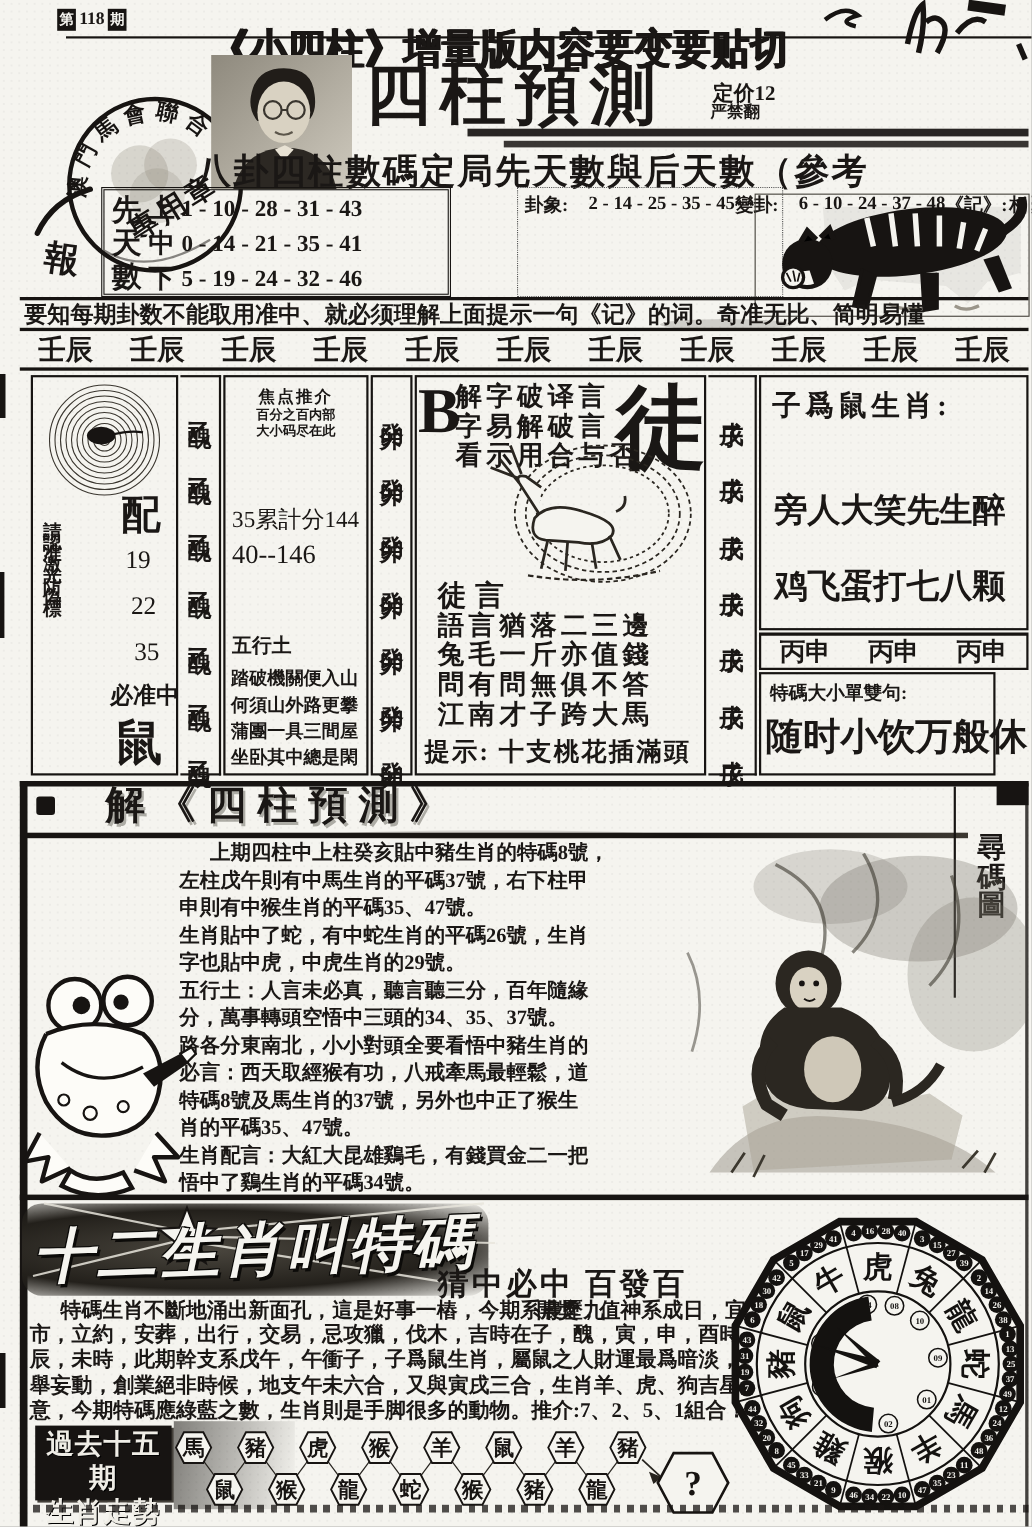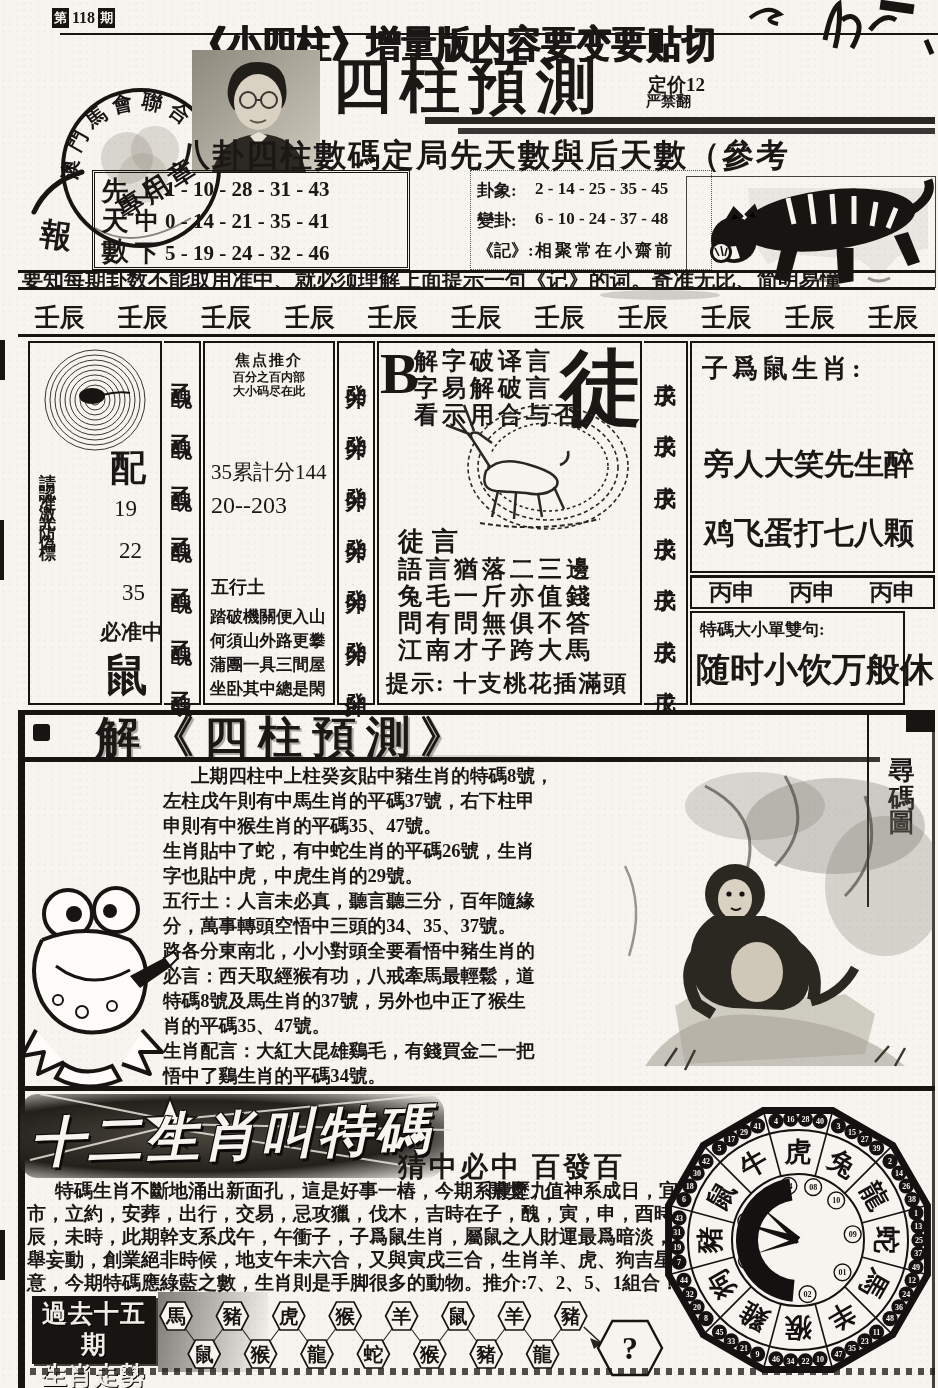--- a/index.html
+++ b/index.html
@@ -104,21 +104,21 @@
           <span class="x" style="font-size:24px;width:30px">中</span>
           <span class="b" style="font-size:21px;white-space:nowrap">0 - 14 - 21 - 35 - 41</span>
         </div>
       <div style="display:flex;align-items:center">
           <span class="x" style="font-size:24px;width:30px">下</span>
           <span class="b" style="font-size:21px;white-space:nowrap">5 - 19 - 24 - 32 - 46</span>
         </div>
     </div>
   </div>
 
-  <div class="abs" style="left:470px;top:170px;width:242px;height:100px;border:1px dotted #555;padding:4px 6px;display:flex;flex-direction:column;justify-content:space-around">
+  <div class="abs" style="left:470px;top:170px;width:242px;height:100px;border:1px dotted #555;padding:4px 6px;display:flex;justify-content:space-around">
     <div style="display:flex">
         <span class="b" style="font-size:17px;width:58px">卦象:</span>
         <span class="b" style="font-size:17px;white-space:nowrap">2 - 14 - 25 - 35 - 45</span>
       </div>
     <div style="display:flex">
         <span class="b" style="font-size:17px;width:58px">變卦:</span>
         <span class="b" style="font-size:17px;white-space:nowrap">6 - 10 - 24 - 37 - 48</span>
       </div>
     <div style="display:flex">
         <span class="b" style="font-size:17px;width:58px">《記》:</span>
@@ -136,21 +136,21 @@
       <circle cx="33" cy="74" r="8" fill="#f5f4ef"></circle>
     <path d="M27,70 l4,8 M33,68 l2,10 M39,70 l-2,8" stroke="#171412" stroke-width="1.6"></path>
     <path d="M40,42 l6,-10 8,8 M58,38 l8,-8 4,10" stroke="#171412" stroke-width="5"></path>
     <path d="M100,20 l6,26 M122,16 l4,30 M144,16 l2,30 M166,18 l0,28 M188,24 l-4,24 M208,30 l-8,20" stroke="#f5f4ef" stroke-width="5"></path>
     <path d="M96,66 l-8,34 12,2 8,-30 M150,70 l2,34 12,-2 0,-32" fill="#171412" stroke="#171412" stroke-width="3"></path>
     <path d="M206,58 l14,30 12,-4 -12,-30" fill="#171412"></path>
     <path d="M224,32 q22,-14 16,-30" stroke="#171412" stroke-width="9" fill="none"></path>
     <path d="M120,98 q14,8 30,2 M180,100 q10,6 22,0" stroke="#9a958a" stroke-width="3" fill="none"></path>
   </svg>
 
-  <div class="abs" style="left:18px;top:270px;width:917px;height:20px;border-top:3px solid #171412;border-bottom:3px solid #171412;display:flex;align-items:center;overflow:hidden">
+  <div class="abs" style="left:18px;top:270px;width:917px;height:31px;border-top:3px solid #171412;border-bottom:3px solid #171412;display:flex;align-items:center;overflow:hidden">
     <span class="b" style="font-size:21px;white-space:nowrap;padding-left:4px">要知每期卦数不能取用准中、就必须理解上面提示一句《记》的词。奇准无比、简明易懂</span>
   </div>
 
   <div class="abs band" style="left:18px;top:301px;width:917px;height:36px;border-bottom:3px solid #171412;font-size:25px;font-weight:800">
       <span>壬辰</span>
       <span>壬辰</span>
       <span>壬辰</span>
       <span>壬辰</span>
       <span>壬辰</span>
       <span>壬辰</span>
@@ -196,21 +196,21 @@
       <div class="pp">乙醜</div>
     </div>
 
   <div class="abs box" style="left:203px;top:341px;width:132px;height:364px">
     <div class="b" style="font-size:15px;text-align:center;margin-top:8px;letter-spacing:2px">焦点推介</div>
     <div>
         <div class="sub-line">百分之百内部</div>
         <div class="sub-line">大小码尽在此</div>
       </div>
     <div style="font-size:21px;margin:60px 0 0 6px;white-space:nowrap">35累計分144</div>
-    <div style="font-size:24px;margin:6px 0 0 6px">20--203</div>
+    <div style="font-size:24px;margin:6px 0 0 6px">40--146</div>
     <div class="b" style="font-size:18px;margin:56px 0 4px 6px">五行土</div>
     <div style="margin:6px 0 0 5px">
         <div class="poem-line">踏破機關便入山</div>
         <div class="poem-line">何須山外路更攀</div>
         <div class="poem-line">蒲團一具三間屋</div>
         <div class="poem-line">坐卧其中總是閑</div>
       </div>
   </div>
 
   <div class="abs pillar-col" style="left:337px;top:341px;width:38px;height:364px;border:2px solid #171412">
@@ -277,21 +277,21 @@
     </div>
   <div class="abs box" style="left:690px;top:611px;width:215px;height:94px">
     <div class="b" style="font-size:17px;margin:5px 0 0 8px">特碼大小單雙句:</div>
     <div class="x" style="font-size:34px;margin:6px 0 0 4px;white-space:nowrap">随时小饮万般休</div>
   </div>
 
   <div class="abs blackblk" style="left:18px;top:710px;width:917px;height:5px"></div>
   <div class="abs blackblk" style="left:18px;top:710px;width:7px;height:678px"></div>
   <div class="abs blackblk" style="left:932px;top:710px;width:3px;height:678px;opacity:.8"></div>
   <div class="abs blackblk" style="left:33px;top:724px;width:17px;height:17px;border-radius:3px"></div>
-  <div class="abs x" style="left:96px;top:708px;font-size:44px;letter-spacing:10px;text-shadow:2px 2px 0 rgba(40,36,30,.35)">解《四柱預測》</div>
+  <div class="abs x" style="left:96px;top:708px;font-size:36px;letter-spacing:10px;text-shadow:2px 2px 0 rgba(40,36,30,.35)">解《四柱預測》</div>
   <div class="abs" style="left:24px;top:757px;width:856px;height:5px;background:linear-gradient(90deg,#171412 70%,#3c3831)"></div>
   <div class="abs blackblk" style="left:867px;top:715px;width:2px;height:192px"></div>
   <div class="abs blackblk" style="left:906px;top:712px;width:29px;height:20px"></div>
   <div class="abs vert x" style="left:884px;top:738px;height:168px;font-size:26px;letter-spacing:26px">尋碼圖</div>
 
   <div class="abs" style="left:163px;top:763px;width:445px">
       <div class="ana-line">上期四柱中上柱癸亥貼中豬生肖的特碼8號，</div>
       <div class="ana-line">左柱戊午則有中馬生肖的平碼37號，右下柱甲</div>
       <div class="ana-line">申則有中猴生肖的平碼35、47號。</div>
       <div class="ana-line">生肖貼中了蛇，有中蛇生肖的平碼26號，生肖</div>

